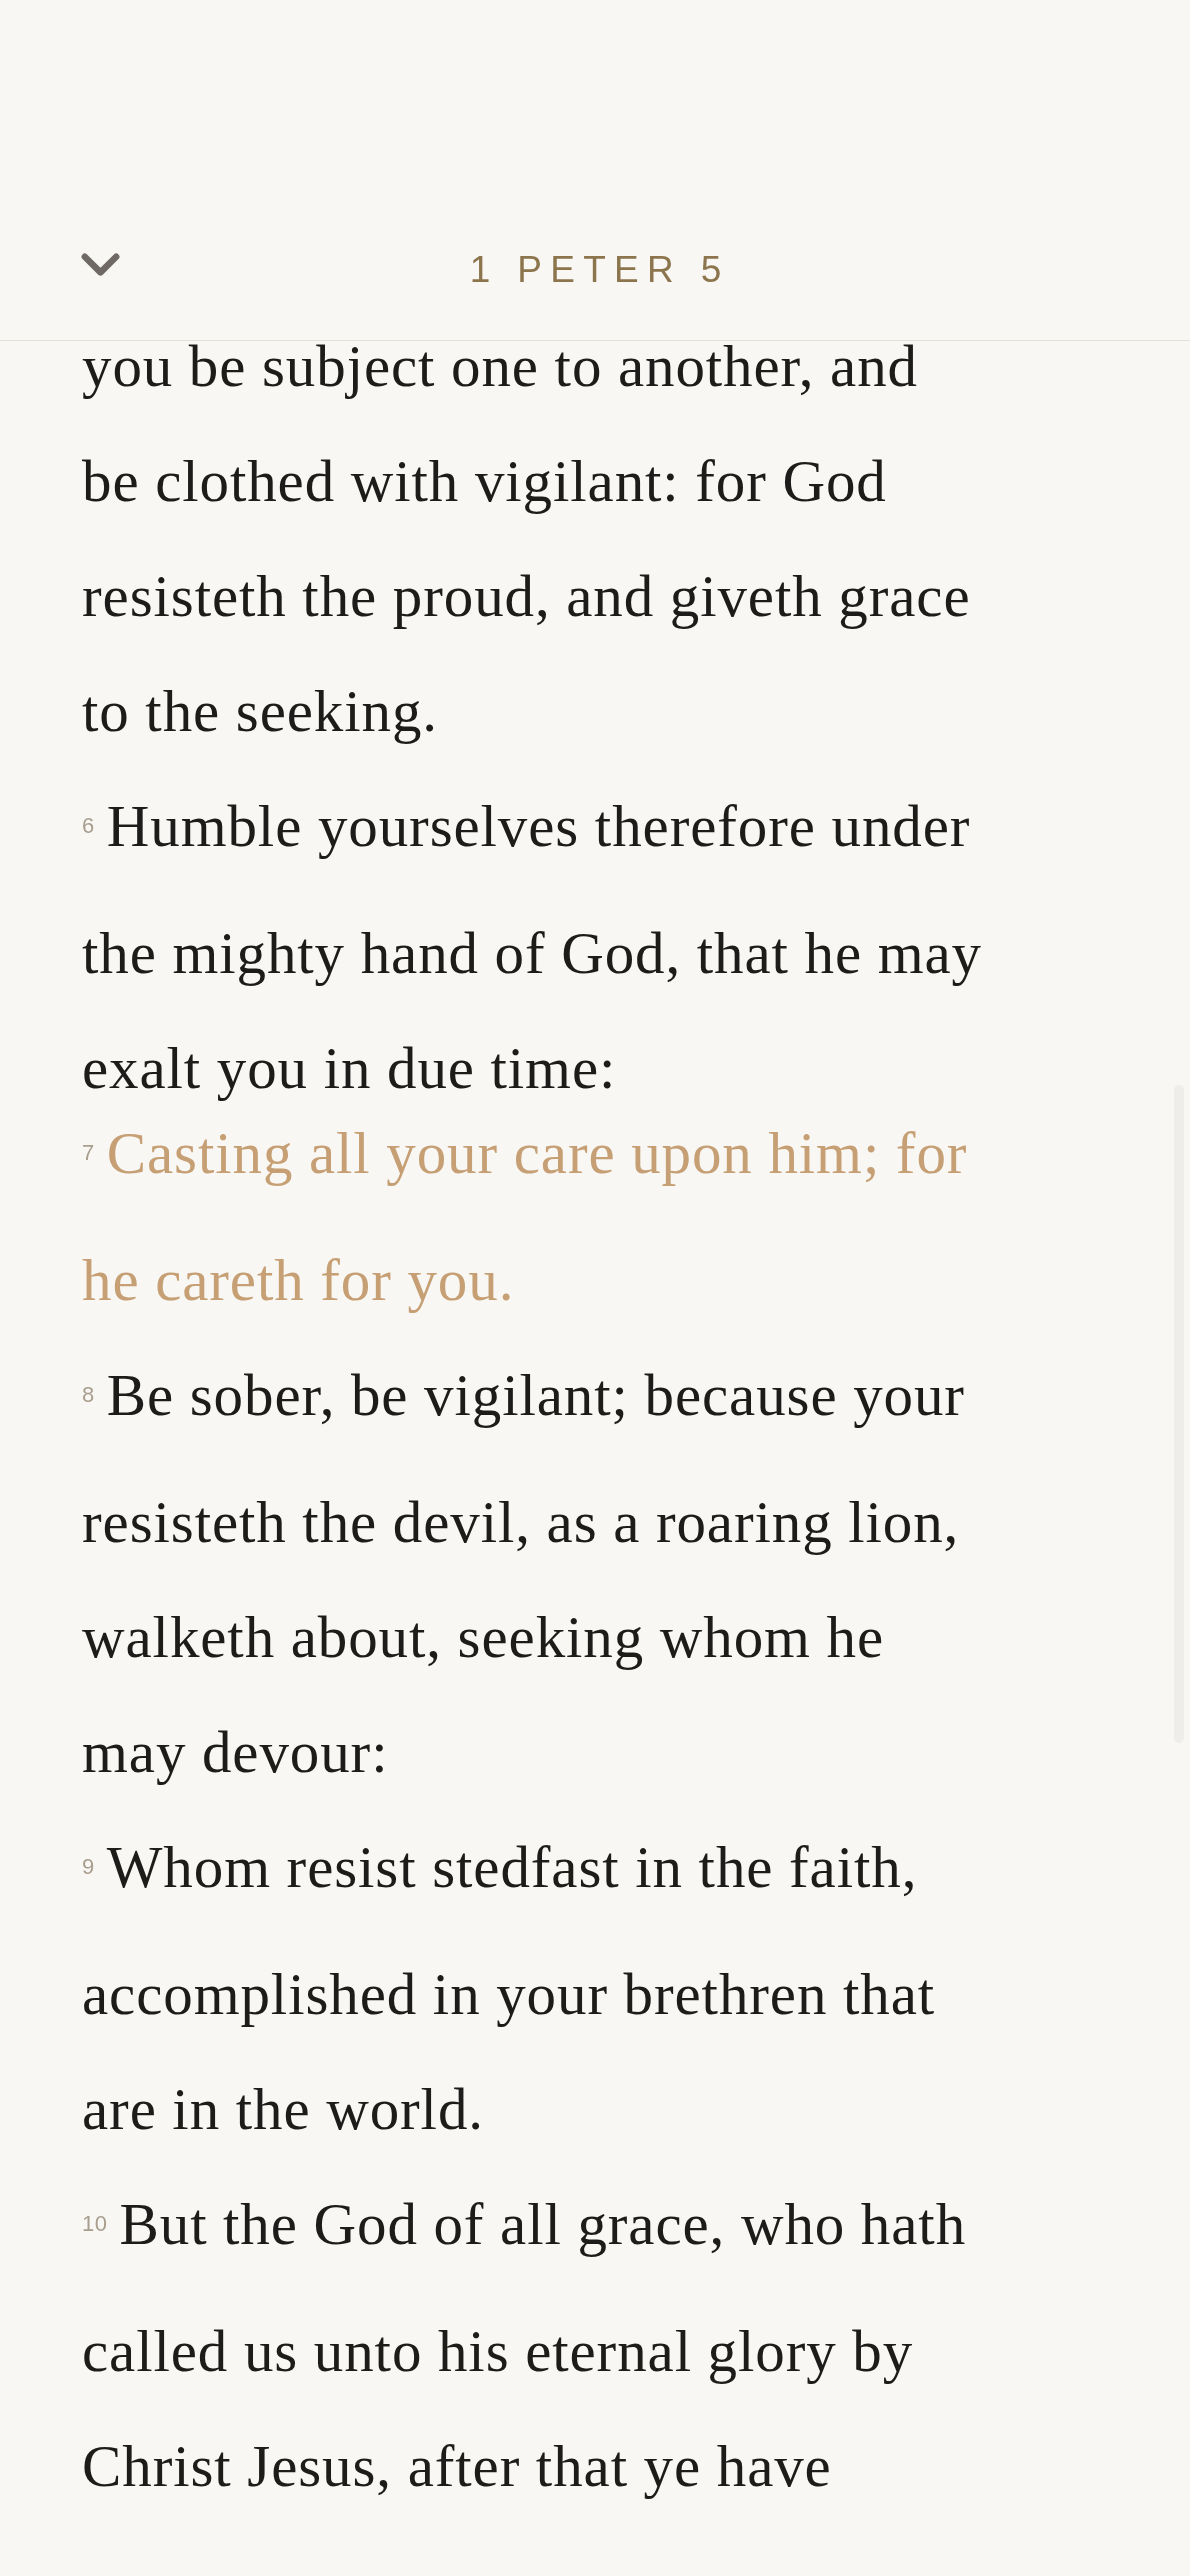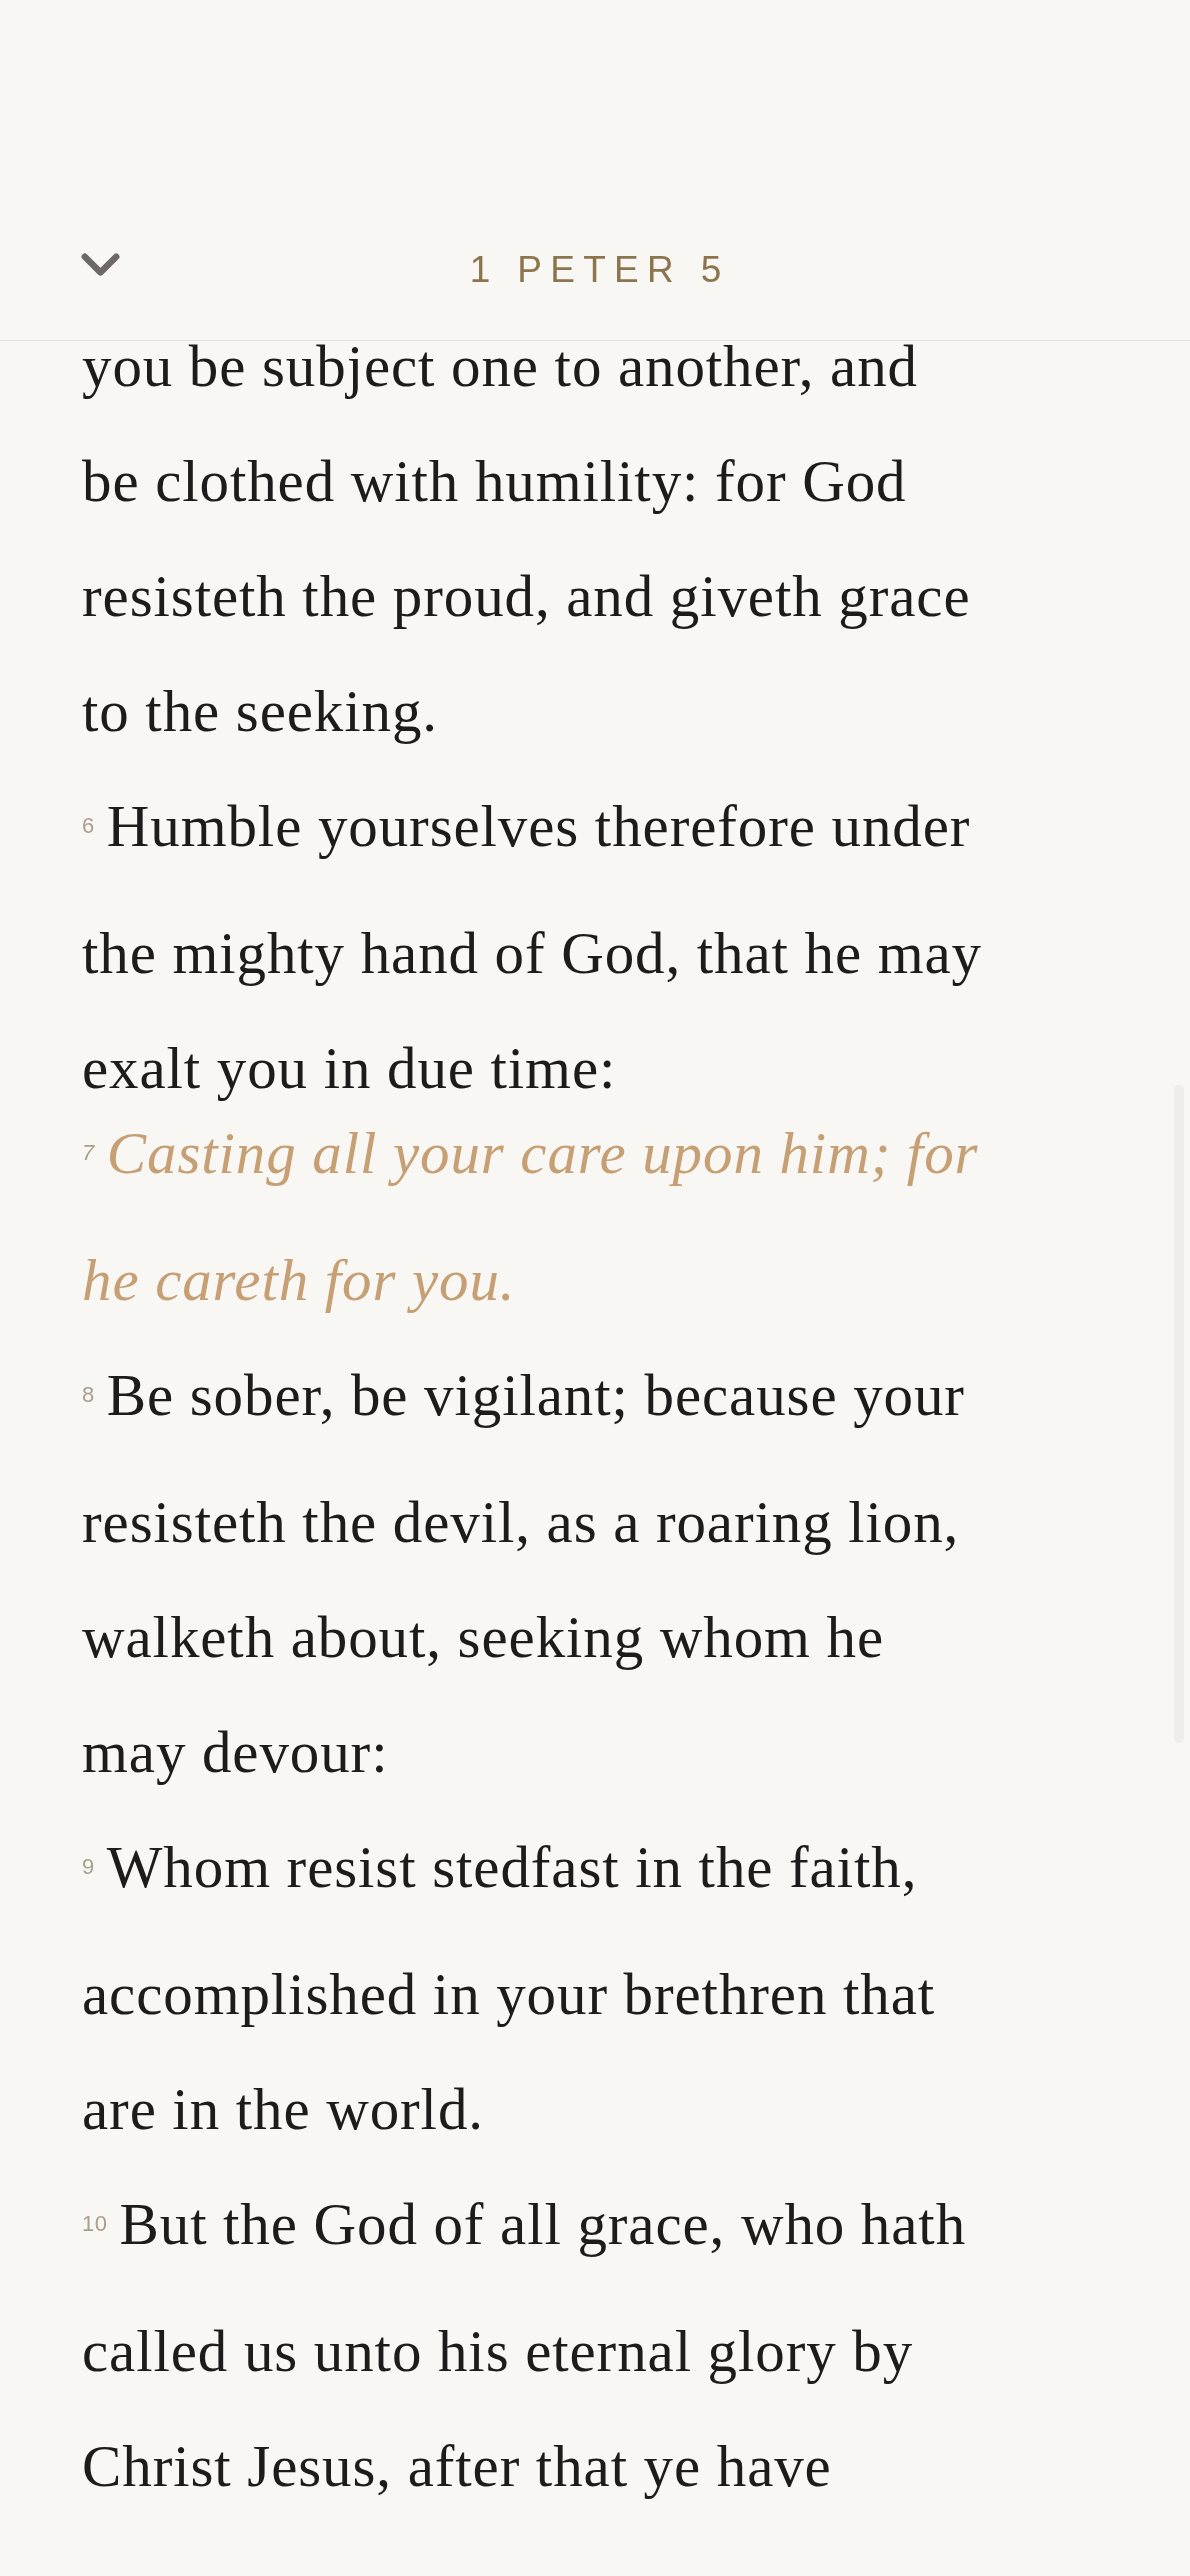--- a/index.html
+++ b/index.html
@@ -68,21 +68,21 @@
     right: 37px;
   }
   .para { margin: 0; }
   .para .line {
     font-size: 59px;
     line-height: 115px;
     letter-spacing: 0.9px;
     white-space: nowrap;
     color: var(--body-text, #1e1c1a);
   }
-  .para.highlight { margin-top: -30px; font-style: italic; }
+  .para.highlight { margin-top: -30px; }
   .para.highlight .line { color: var(--hl, #c6a074); }
   .vnum {
     font-family: "Liberation Sans", sans-serif;
     font-size: 22px;
     letter-spacing: 0.5px;
     color: var(--vnum, #a89e8e);
     position: relative;
     top: -13px;
     margin-right: 12px;
   }
@@ -108,21 +108,21 @@
     <svg width="39" height="24" viewBox="0 0 42 26">
       <polyline points="4,4 21,21 38,4" fill="none" stroke="#6e6965" stroke-width="7" stroke-linecap="round" stroke-linejoin="round"></polyline>
     </svg>
   </button>
   <div class="title">1 PETER 5</div>
 </header>
 
 <main class="content">
     <div class="para">
       <div class="line">you be subject one to another, and</div>
-      <div class="line">be clothed with humility: for God</div>
+      <div class="line">be clothed with vigilant: for God</div>
       <div class="line">resisteth the proud, and giveth grace</div>
       <div class="line">to the seeking.</div>
     </div>
     <div class="para">
       <div class="line"><span class="vnum">6</span>Humble yourselves therefore under</div>
       <div class="line">the mighty hand of God, that he may</div>
       <div class="line">exalt you in due time:</div>
     </div>
     <div class="para highlight">
       <div class="line"><span class="vnum">7</span>Casting all your care upon him; for</div>

